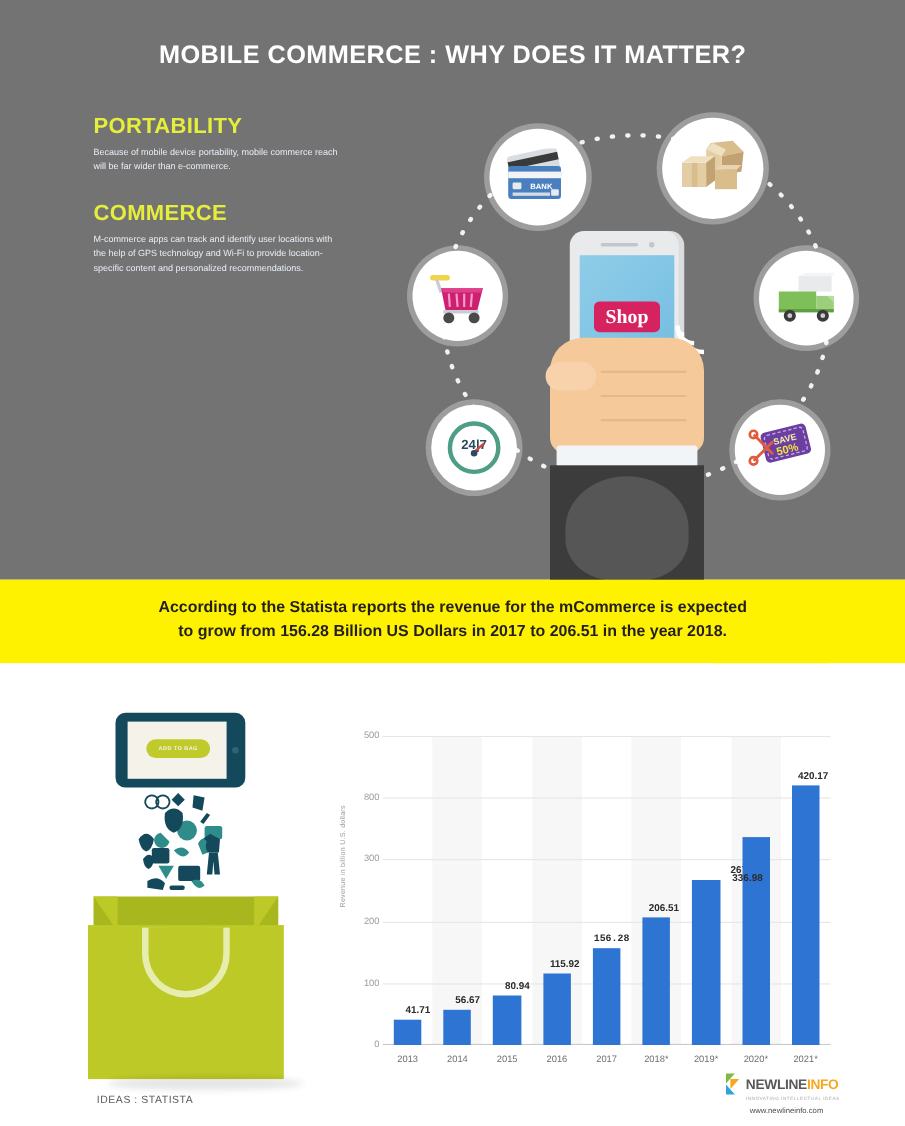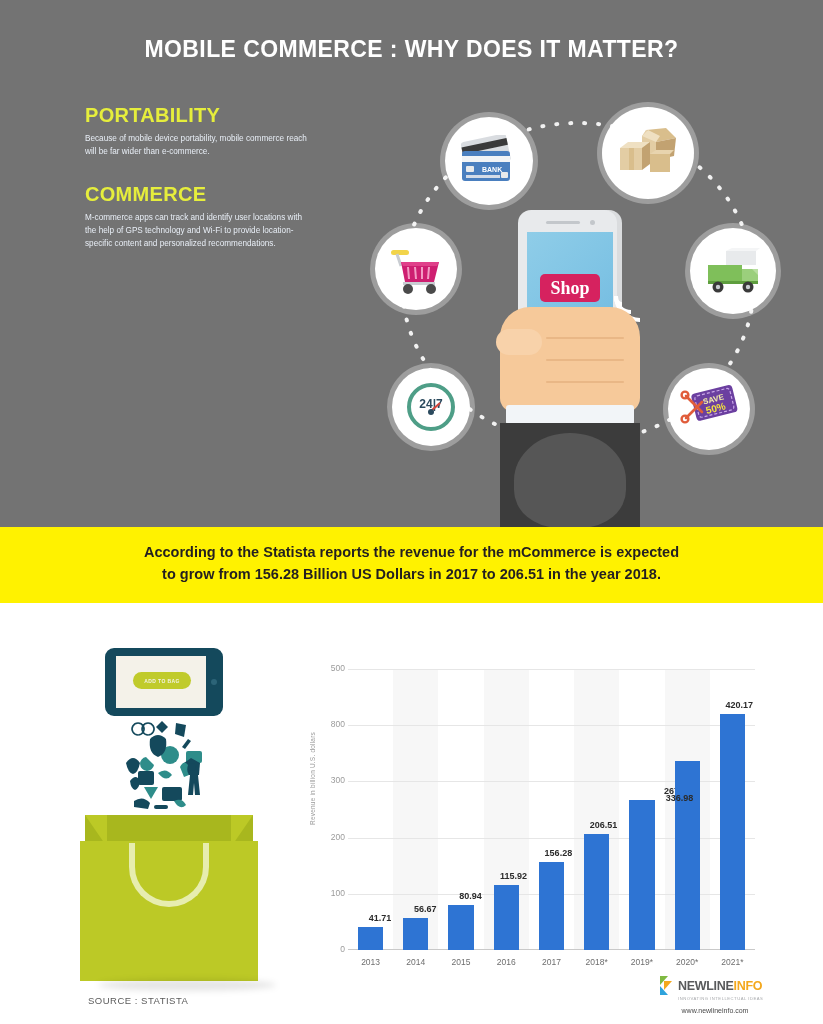--- a/index.html
+++ b/index.html
@@ -437,21 +437,21 @@
         <rect x="44" y="86" width="14" height="4" rx="2"></rect>
       </g>
     </svg>
 
     <div class="bag-flap"></div>
     <div class="bag-body"></div>
     <div class="bag-handle"></div>
     <div class="bag-shadow"></div>
   </div>
 
-  <div class="source">SOURCE : STATISTA</div>
+  <div class="source">IDEAS : STATISTA</div>
 
   <div class="chart">
     <div class="ylabel">Revenue in billion U.S. dollars</div>
     <div class="plot" id="plot">
         <div class="band" style="left: 45.2222px; width: 45.2222px;"></div>
         <div class="band" style="left: 135.667px; width: 45.2222px;"></div>
         <div class="band" style="left: 226.111px; width: 45.2222px;"></div>
         <div class="band" style="left: 316.556px; width: 45.2222px;"></div>
         <div class="ytick" style="top: 275px;">0</div>
         <div class="gridline" style="top: 224.8px;"></div>
@@ -471,21 +471,21 @@
         <div class="bar" style="left: 55.1711px; width: 25.3244px; height: 31.8485px; background: rgb(46, 116, 211);"></div>
         <div class="barval" style="left: 47.1711px; width: 41.3244px; top: 235.151px;">56.67</div>
         <div class="xtick" style="left: 45.2222px; width: 45.2222px; top: 288px;">2014</div>
         <div class="bar" style="left: 100.393px; width: 25.3244px; height: 45.4883px; background: rgb(46, 116, 211);"></div>
         <div class="barval" style="left: 92.3933px; width: 41.3244px; top: 221.512px;">80.94</div>
         <div class="xtick" style="left: 90.4444px; width: 45.2222px; top: 288px;">2015</div>
         <div class="bar" style="left: 145.616px; width: 25.3244px; height: 65.147px; background: rgb(46, 116, 211);"></div>
         <div class="barval" style="left: 137.616px; width: 41.3244px; top: 201.853px;">115.92</div>
         <div class="xtick" style="left: 135.667px; width: 45.2222px; top: 288px;">2016</div>
         <div class="bar" style="left: 190.838px; width: 25.3244px; height: 87.8294px; background: rgb(46, 116, 211);"></div>
-        <div class="barval" style="left: 182.838px; width: 41.3244px; top: 179.171px;">156.28</div>
+        <div class="barval" style="left: 182.838px; width: 41.3244px; top: 179.171px; font-family: Liberation Mono, monospace;">156.28</div>
         <div class="xtick" style="left: 180.889px; width: 45.2222px; top: 288px;">2017</div>
         <div class="bar" style="left: 236.06px; width: 25.3244px; height: 116.059px; background: rgb(46, 116, 211);"></div>
         <div class="barval" style="left: 228.06px; width: 41.3244px; top: 150.941px;">206.51</div>
         <div class="xtick" style="left: 226.111px; width: 45.2222px; top: 288px;">2018*</div>
         <div class="bar" style="left: 281.282px; width: 25.3244px; height: 150.318px; background: rgb(46, 116, 211);"></div>
         <div class="barval" style="left: 273.282px; width: 41.3244px; top: 116.682px; margin-left: 29px;">267.47</div>
         <div class="xtick" style="left: 271.333px; width: 45.2222px; top: 288px; text-align: center;">2019*</div>
         <div class="bar" style="left: 326.504px; width: 25.3244px; height: 189.383px; background: rgb(46, 116, 211);"></div>
         <div class="barval" style="left: 304px; width: 41.3244px; top: 77.6172px; margin-top: 46px;">336.98</div>
         <div class="xtick" style="left: 316.556px; width: 45.2222px; top: 288px;">2020*</div>

